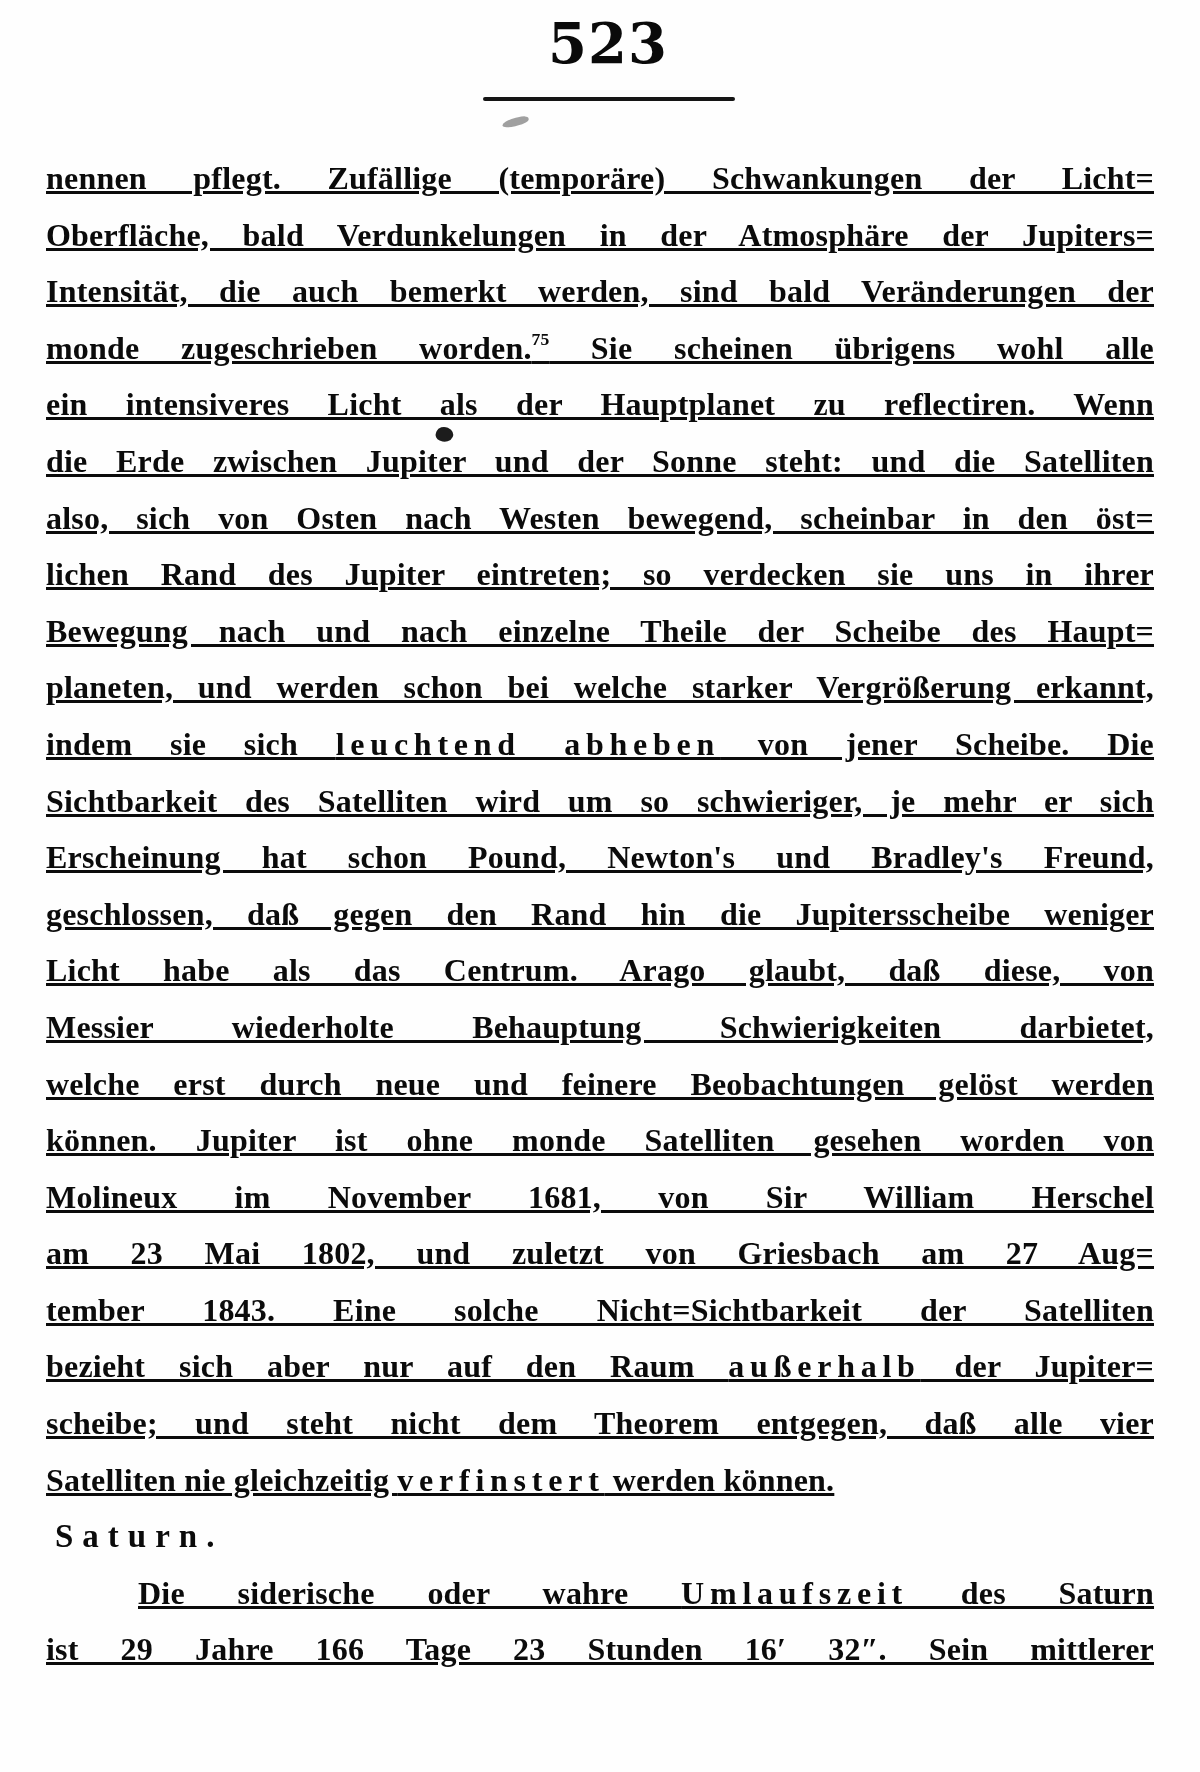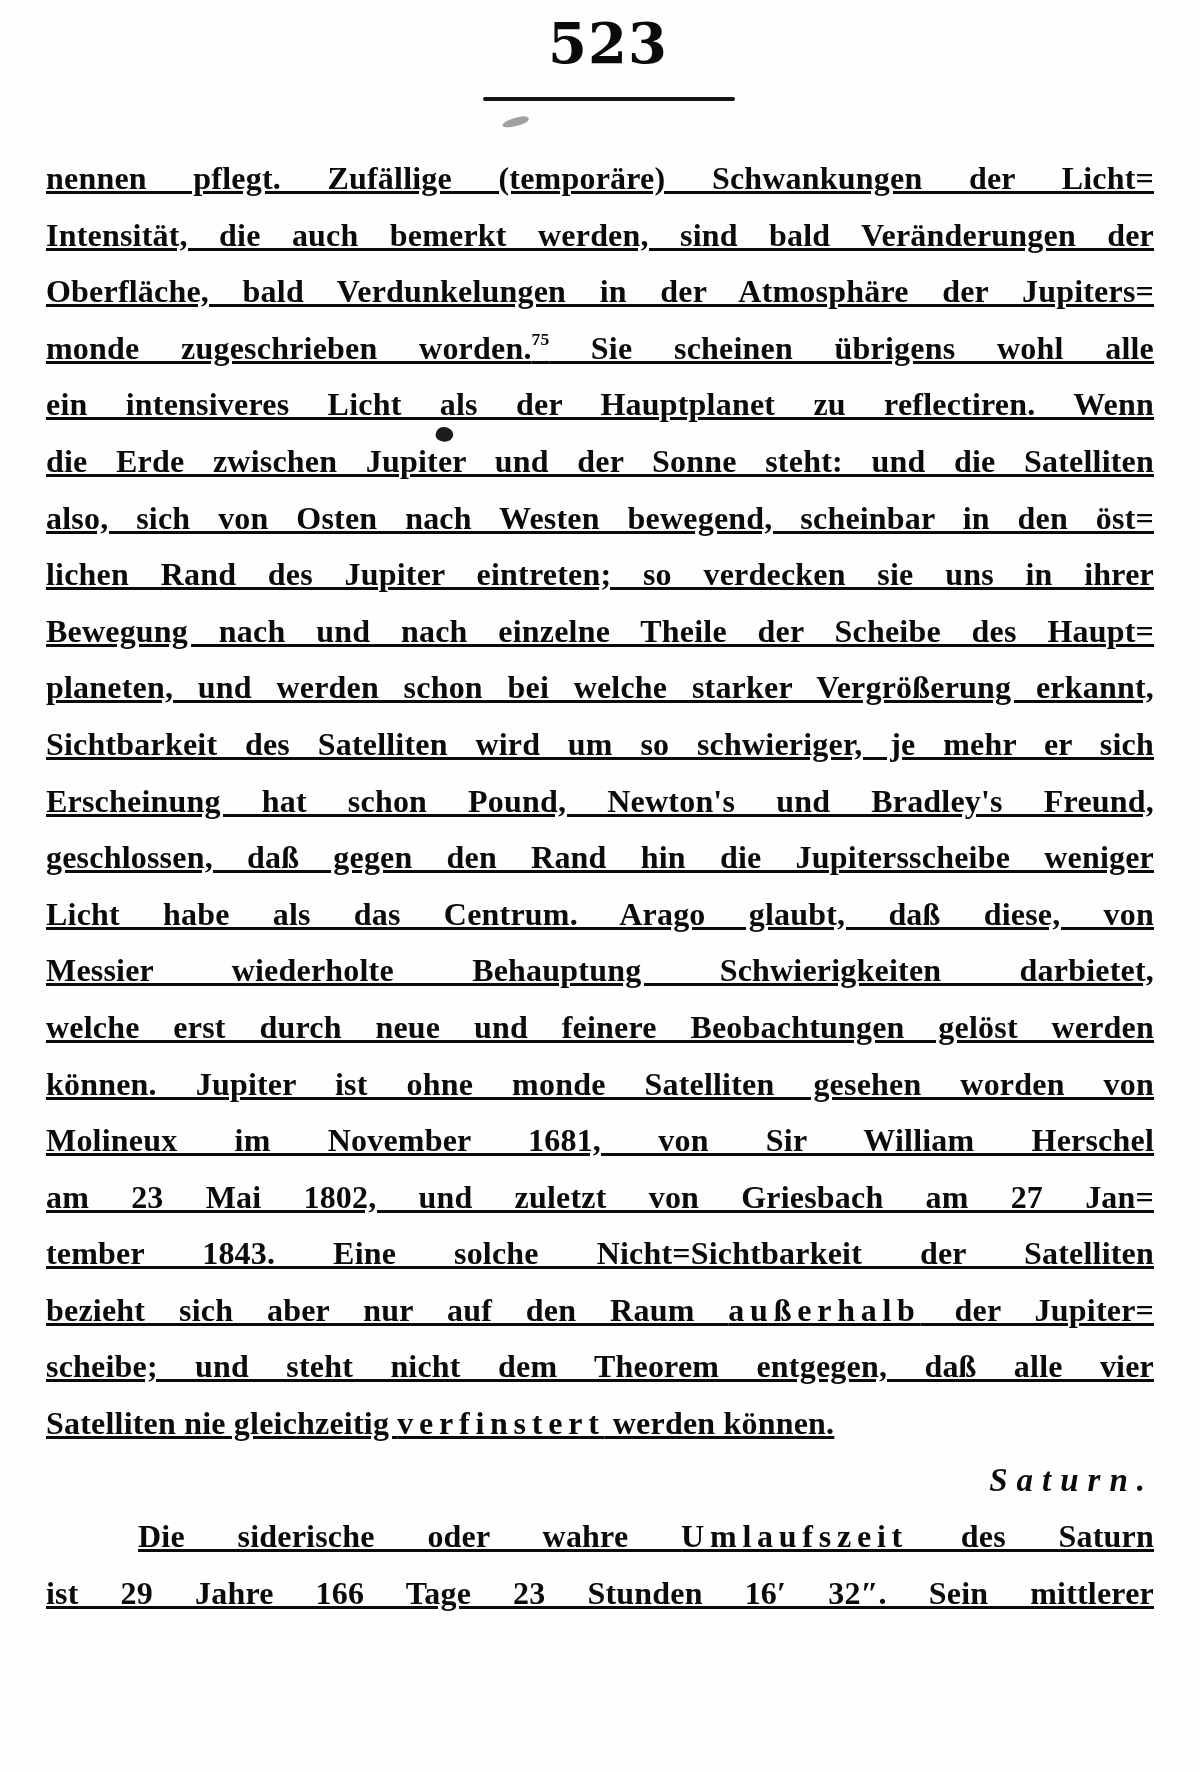--- a/index.html
+++ b/index.html
@@ -67,24 +67,23 @@
   sup {
     font-size: 0.55em;
     line-height: 0;
     vertical-align: 14px;
     letter-spacing: 0;
   }
   .heading {
     line-height: 56.6px;
     height: 56.6px;
     font-size: 33px;
-    text-align: right;
+    text-align: left;
     letter-spacing: 9px;
     text-indent: 9px;
-    font-style: italic;
   }
   .speck-smudge {
     position: absolute;
     top: 118px;
     left: 502px;
     width: 27px;
     height: 8px;
     background: #8f8f8f;
     border-radius: 60% 40% 50% 50%;
     transform: rotate(-14deg);
@@ -108,38 +107,39 @@
 
   <div class="page-number">523</div>
   <div class="header-rule"></div>
 
   <div class="speck-smudge"></div>
   <div class="speck-dot"></div>
 
   <div class="body-text">
 
     <div class="line"><span>nennen pflegt.  Zufällige (temporäre) Schwankungen der Licht=</span></div>
+    <div class="line"><span>Oberfläche, bald Verdunkelungen in der Atmosphäre der Jupiters=</span></div>
     <div class="line"><span>Intensität, die auch bemerkt werden, sind bald Veränderungen der</span></div>
-    <div class="line"><span>Oberfläche, bald Verdunkelungen in der Atmosphäre der Jupiters=</span></div>
     <div class="line"><span>monde zugeschrieben worden.</span><sup>75</sup><span> Sie scheinen übrigens wohl alle</span></div>
     <div class="line"><span>ein intensiveres Licht als der Hauptplanet zu reflectiren.  Wenn</span></div>
     <div class="line"><span>die Erde zwischen Jupiter und der Sonne steht: und die Satelliten</span></div>
     <div class="line"><span>also, sich von Osten nach Westen bewegend, scheinbar in den öst=</span></div>
     <div class="line"><span>lichen Rand des Jupiter eintreten; so verdecken sie uns in ihrer</span></div>
     <div class="line"><span>Bewegung nach und nach einzelne Theile der Scheibe des Haupt=</span></div>
     <div class="line"><span>planeten, und werden schon bei welche starker Vergrößerung erkannt,</span></div>
+    <div class="line"><span>indem sie sich </span><span class="sp">leuchtend abheben</span><span> von jener Scheibe.  Die</span></div>
     <div class="line"><span>Sichtbarkeit des Satelliten wird um so schwieriger, je mehr er sich</span></div>
     <div class="line"><span>Erscheinung hat schon Pound, Newton's und Bradley's Freund,</span></div>
     <div class="line"><span>geschlossen, daß gegen den Rand hin die Jupitersscheibe weniger</span></div>
     <div class="line"><span>Licht habe als das Centrum.  Arago glaubt, daß diese, von</span></div>
     <div class="line"><span>Messier wiederholte Behauptung Schwierigkeiten darbietet,</span></div>
     <div class="line"><span>welche erst durch neue und feinere Beobachtungen gelöst werden</span></div>
     <div class="line"><span>können.  Jupiter ist ohne monde Satelliten gesehen worden von</span></div>
     <div class="line"><span>Molineux im November 1681, von Sir William Herschel</span></div>
-    <div class="line"><span>am 23 Mai 1802, und zuletzt von Griesbach am 27 Jan=</span></div>
+    <div class="line"><span>am 23 Mai 1802, und zuletzt von Griesbach am 27 Aug=</span></div>
     <div class="line"><span>tember 1843.  Eine solche Nicht=Sichtbarkeit der Satelliten</span></div>
     <div class="line"><span>bezieht sich aber nur auf den Raum </span><span class="sp">außerhalb</span><span> der Jupiter=</span></div>
     <div class="line"><span>scheibe; und steht nicht dem Theorem entgegen, daß alle vier</span></div>
     <div class="line noj"><span>Satelliten nie gleichzeitig </span><span class="sp">verfinstert</span><span> werden können.</span></div>
 
     <div class="heading">Saturn.</div>
 
     <div class="line indent"><span>Die siderische oder wahre </span><span class="sp">Umlaufszeit</span><span> des Saturn</span></div>
     <div class="line"><span>ist 29 Jahre 166 Tage 23 Stunden 16′ 32″.  Sein mittlerer</span></div>
 

